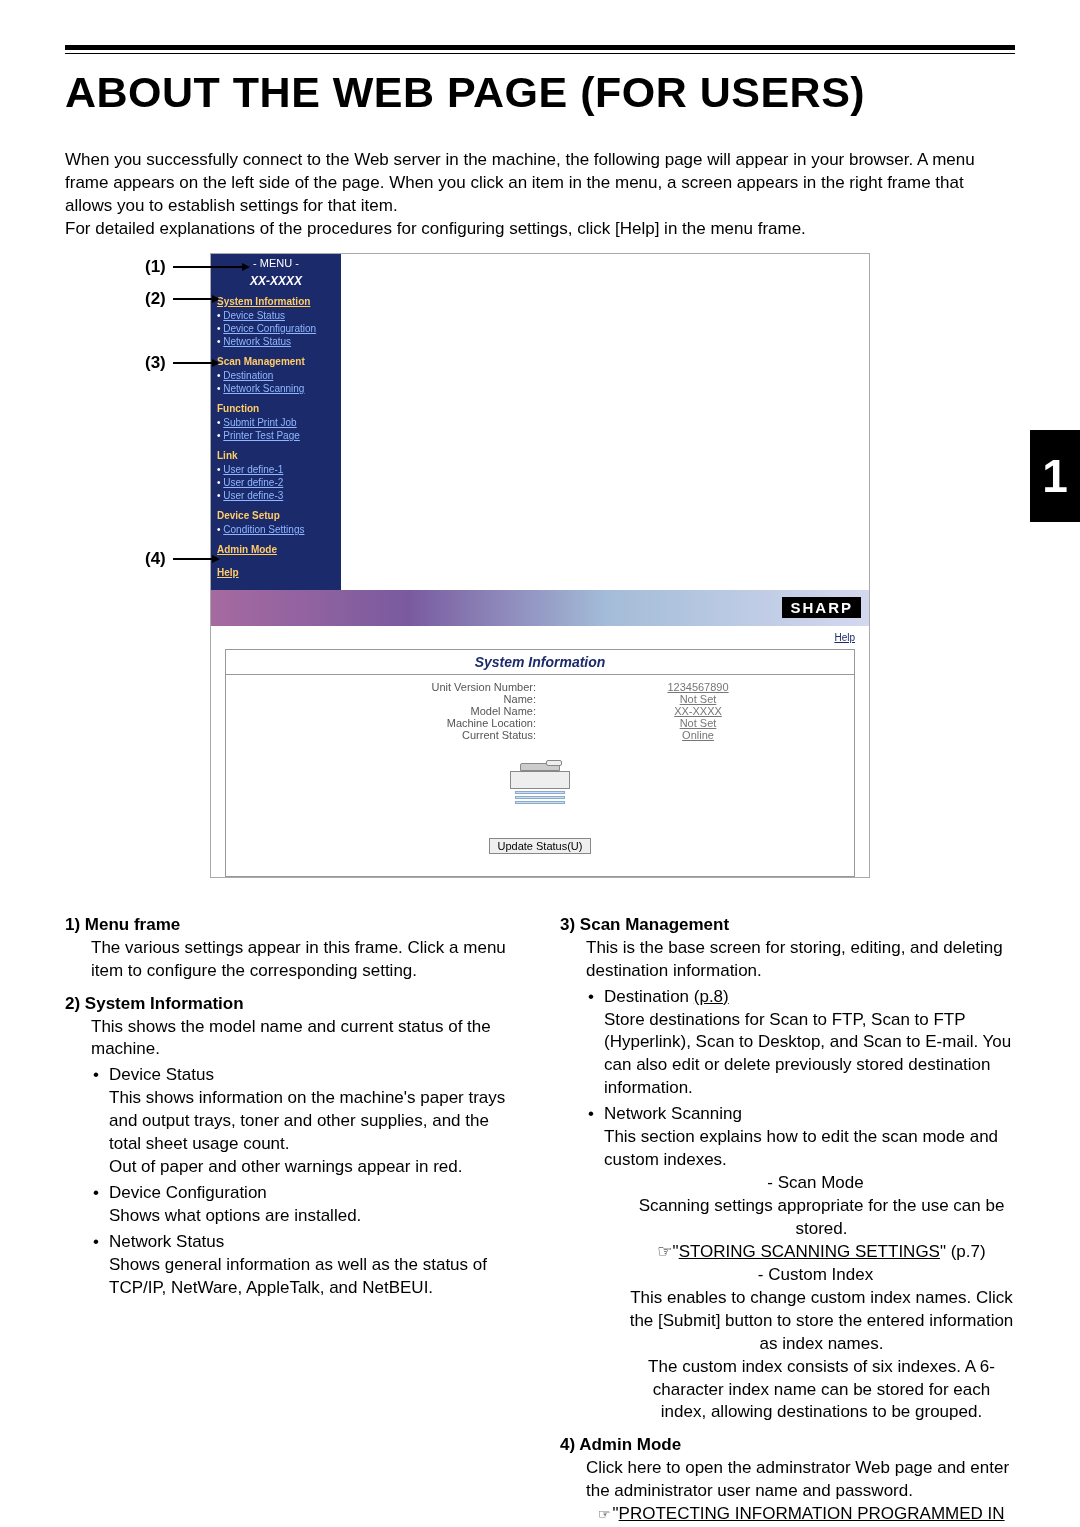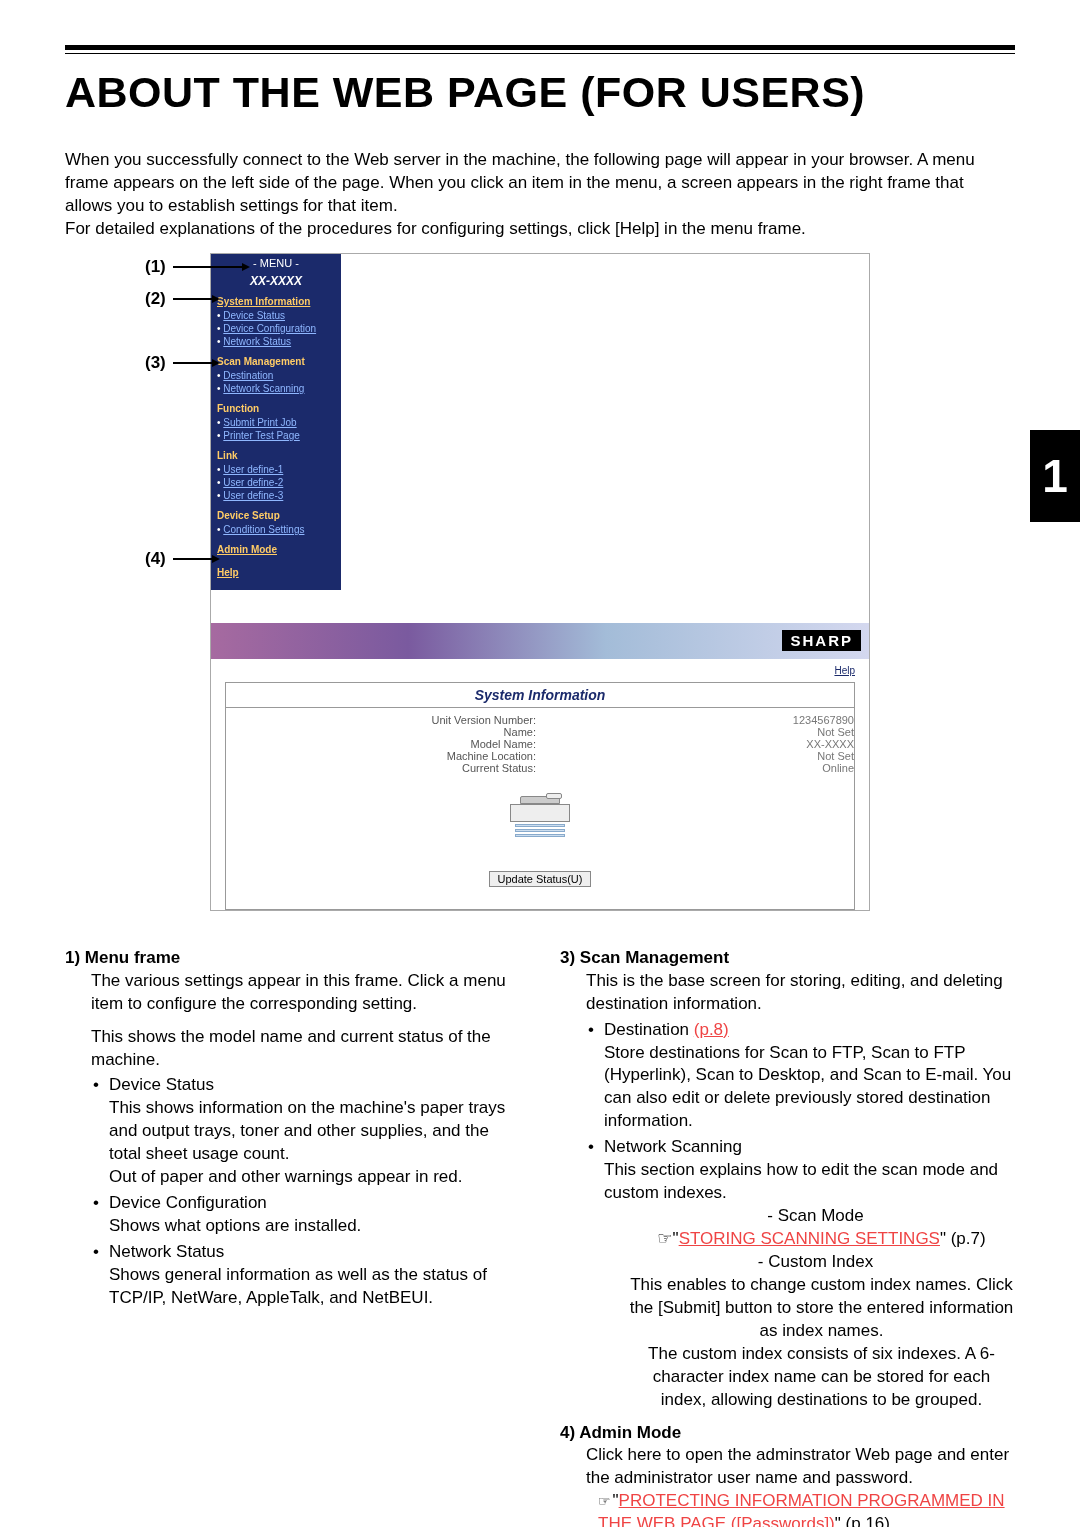--- a/index.html
+++ b/index.html
@@ -21,50 +21,50 @@
   .win { border: 1px solid #aaa; display: flex; background: #fff; flex-direction: column; }
   .menu-frame { width: 130px; background: #1b2a6b; color: #fff; font-size: 10px; padding-bottom: 10px; }
   .menu-header { text-align: center; padding: 3px 0; font-size: 11px; }
   .menu-model { text-align: center; font-weight: bold; font-style: italic; font-size: 12px; padding: 2px 0 6px 0; color: #fff; }
   .menu-frame .sec-label { color: #ffcc66; font-weight: bold; padding: 2px 6px; font-size: 10px; }
   .menu-frame .sec-label.u { text-decoration: underline; }
   .menu-frame ul { list-style: none; padding: 0 0 6px 6px; }
   .menu-frame li { padding: 1px 0; }
   .menu-frame li::before { content: "• "; color: #fff; }
   .menu-frame li a { color: #8fb7ff; text-decoration: underline; }
-  .right-frame { flex: 1; background: #fff; padding: 0; margin-top: 33px; }
+  .right-frame { flex: 1; background: #fff; padding: 0; }
   .banner { height: 36px; background: linear-gradient(90deg, #a66aa0 0%, #7a5a9f 30%, #a3bcd8 60%, #d4d8ef 100%); display: flex; justify-content: flex-end; align-items: center; padding-right: 8px; }
   .banner-logo { background: #000; color: #fff; font-weight: bold; font-size: 15px; padding: 2px 8px; letter-spacing: 2px; }
   .help-row { text-align: right; padding: 6px 14px; font-size: 10px; }
   .help-row a { color: #1b2a6b; text-decoration: underline; }
   .sysinfo-box { margin: 0 14px; border: 1px solid #999; }
   .sysinfo-title { text-align: center; color: #1b2a6b; font-weight: bold; font-style: italic; font-size: 14px; padding: 4px 0; border-bottom: 1px solid #999; }
   .sysinfo-body { font-size: 11px; color: #777; padding: 6px 0; }
   .sysinfo-row { display: flex; }
   .sysinfo-row .k { width: 50%; text-align: right; padding-right: 4px; color: #555; }
-  .sysinfo-row .v { width: 50%; text-align: right; padding-left: 2px; }
+  .sysinfo-row .v { width: 50%; text-align: center; padding-left: 2px; text-decoration: underline; }
   .printer-img { width: 70px; height: 55px; margin: 22px auto 0 auto; display:flex; flex-direction:column; align-items:center; }
   .printer-img .top { width:40px; height:8px; background:#ccc; border:1px solid #888; border-radius:2px 2px 0 0; position:relative; }
   .printer-img .top::after{content:"";position:absolute;right:-3px;top:-4px;width:14px;height:4px;border:1px solid #888;background:#eee;border-radius:2px;}
   .printer-img .mid { width:60px; height:18px; background:#eee; border:1px solid #888; }
   .printer-img .line { width:50px; height:3px; background:#cde; margin-top:2px; border:1px solid #8ac; }
   .update-btn { display:block; margin:20px auto 16px auto; font-size:11px; padding:1px 8px; border:1px solid #888; background:#efefef; }
 
   
   .columns { display: flex; gap: 40px; font-size: 17px; line-height: 1.35; }
   .col { flex: 1; }
   .item-head { font-weight: bold; margin-top: 6px; }
   .item-body { padding-left: 26px; margin-bottom: 10px; }
   .bullets { list-style: none; padding-left: 0; }
   .bullets > li { padding-left: 18px; position: relative; margin-top: 3px; }
   .bullets > li::before { content: "•"; position: absolute; left: 2px; }
   .sub-dash { padding-left: 12px; text-align: center; }
   .sub-dash .dash-row::before { content: "- "; }
   .sub-dash .txt { padding-left: 12px; }
-  .link-green { color: #ef4444; text-decoration: underline; }
+  .link-green { color: #000000; text-decoration: underline; }
   .ref-line { padding-left: 12px; }
   .ref-line .hand { font-size: 14px; padding-right: 2px; }
   .page-num { text-align: center; font-size: 22px; margin-top: 70px; }
 </style>
 </head>
 <body>
 
 <div class="page">
   <div class="top-rule-thick"></div>
   <div class="top-rule-thin"></div>
@@ -161,20 +161,21 @@
         </div>
       </div>
     </div>
   </div>
 
   <div class="columns">
     <div class="col">
       <div class="item-head">1) Menu frame</div>
       <div class="item-body">The various settings appear in this frame. Click a menu item to configure the corresponding setting.</div>
 
+      <div class="item-head">2) System Information</div>
       <div class="item-body">
         <div>This shows the model name and current status of the machine.</div>
         <ul class="bullets">
           <li>
             <span>Device Status</span><br>
             <span>This shows information on the machine's paper trays and output trays, toner and other supplies, and the total sheet usage count.<br>Out of paper and other warnings appear in red.</span>
           </li>
           <li>
             <span>Device Configuration</span><br>
             <span>Shows what options are installed.</span>
@@ -194,20 +195,21 @@
         <ul class="bullets">
           <li>
             <span>Destination </span><span class="link-green">(p.8)</span><br>
             <span>Store destinations for Scan to FTP, Scan to FTP (Hyperlink), Scan to Desktop, and Scan to E-mail. You can also edit or delete previously stored destination information.</span>
           </li>
           <li>
             <span>Network Scanning</span><br>
             <span>This section explains how to edit the scan mode and custom indexes.</span>
             <div class="sub-dash">
               <div class="dash-row"><span>Scan Mode</span></div>
+              <div class="txt">Scanning settings appropriate for the use can be stored.</div>
               <div class="txt"><span class="hand">☞</span><span>"</span><span class="link-green">STORING SCANNING SETTINGS</span><span>" (p.7)</span></div>
               <div class="dash-row"><span>Custom Index</span></div>
               <div class="txt">This enables to change custom index names. Click the [Submit] button to store the entered information as index names.</div>
               <div class="txt">The custom index consists of six indexes. A 6-character index name can be stored for each index, allowing destinations to be grouped.</div>
             </div>
           </li>
         </ul>
       </div>
 
       <div class="item-head">4) Admin Mode</div>

